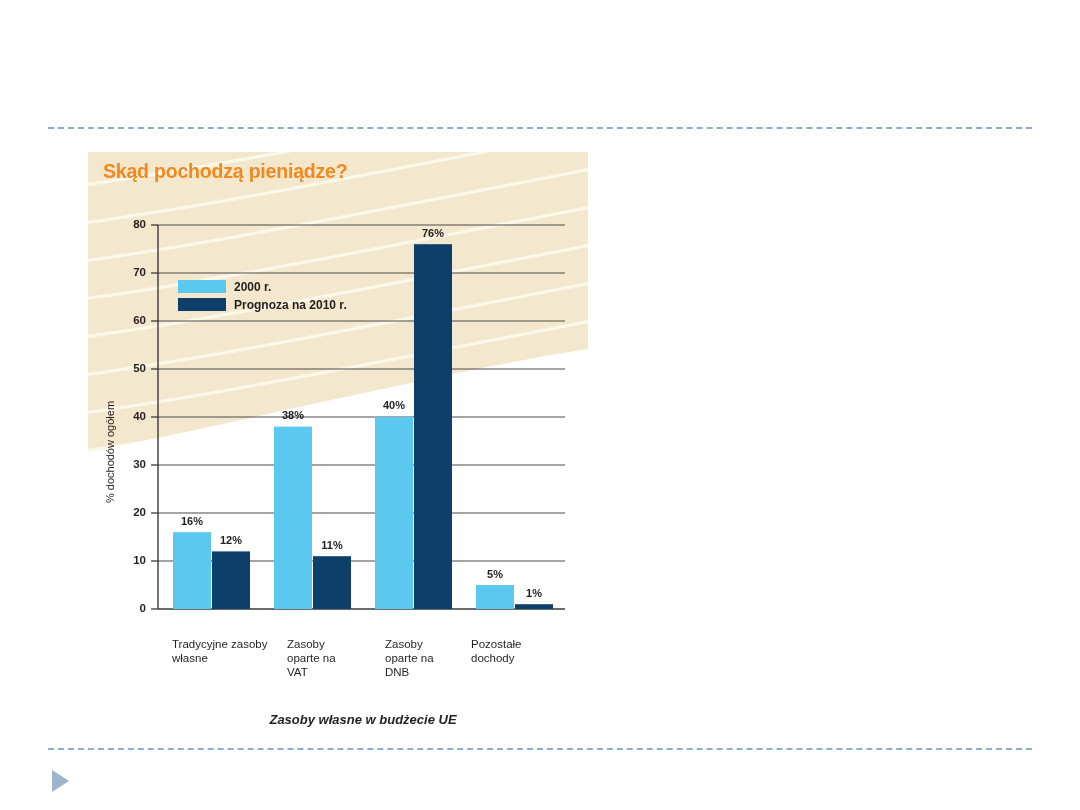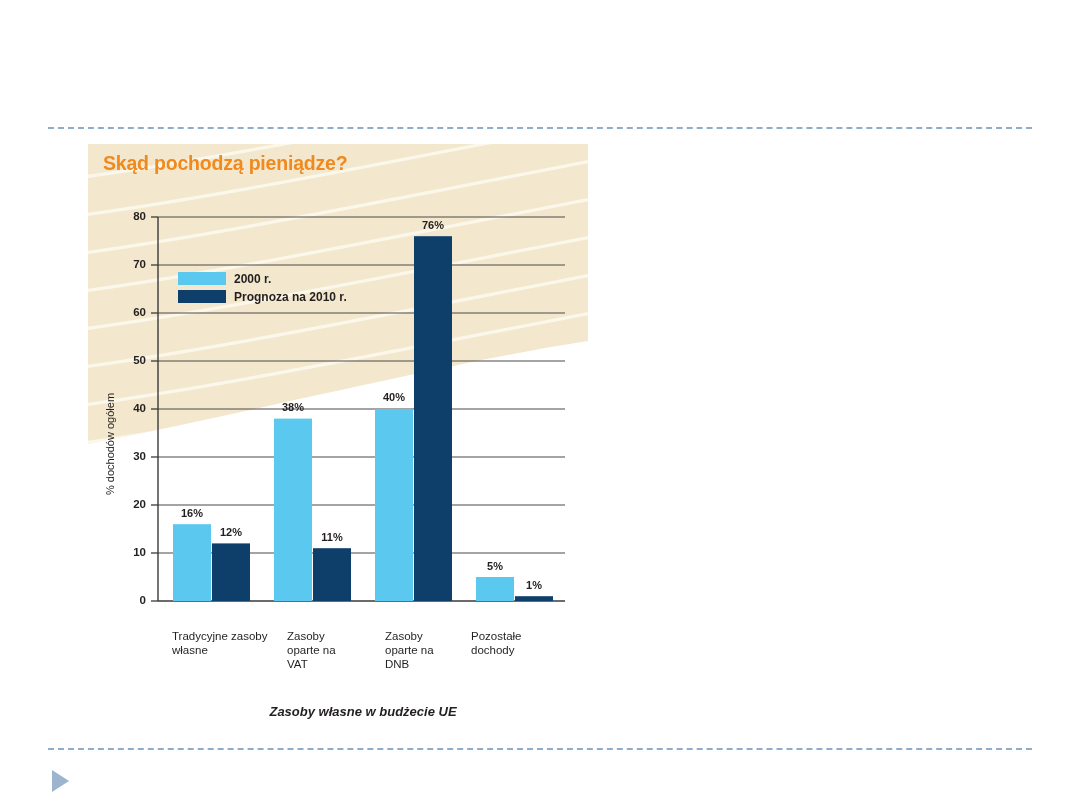--- a/index.html
+++ b/index.html
@@ -34,21 +34,21 @@
     height: 0;
     border-top: 11px solid transparent;
     border-bottom: 11px solid transparent;
     border-left: 17px solid #9cb4cd;
   }
 
   
   .figure {
     position: absolute;
     left: 0;
-    top: 4px;
+    top: 12px;
     width: 1080px;
     height: 588px;
   }
 
   .cream-backdrop {
     position: absolute;
     left: 88px;
     top: 140px;
     width: 500px;
     height: 300px;

